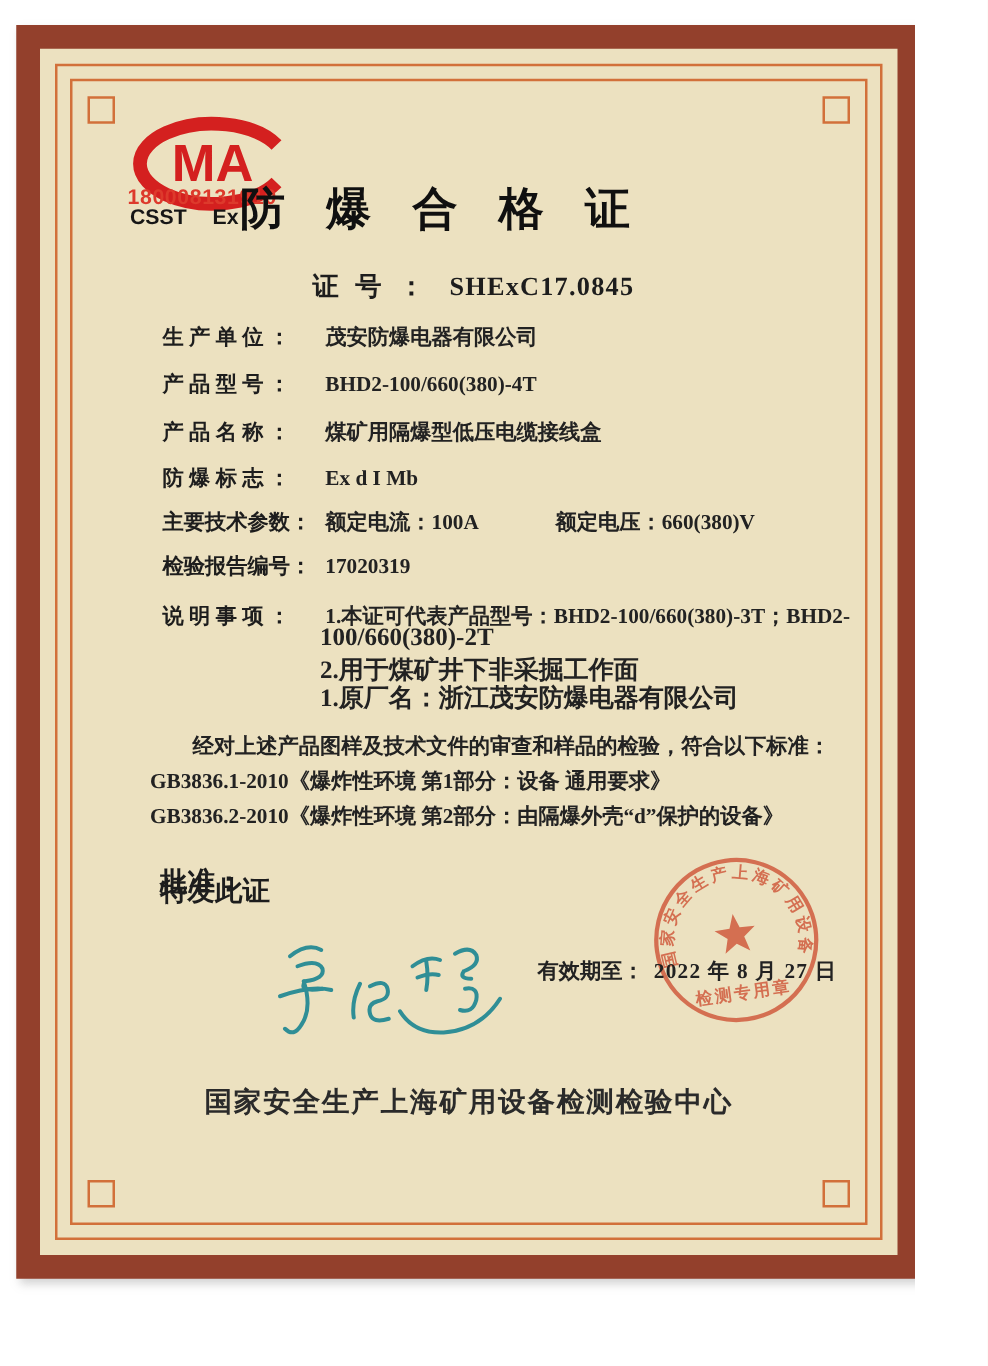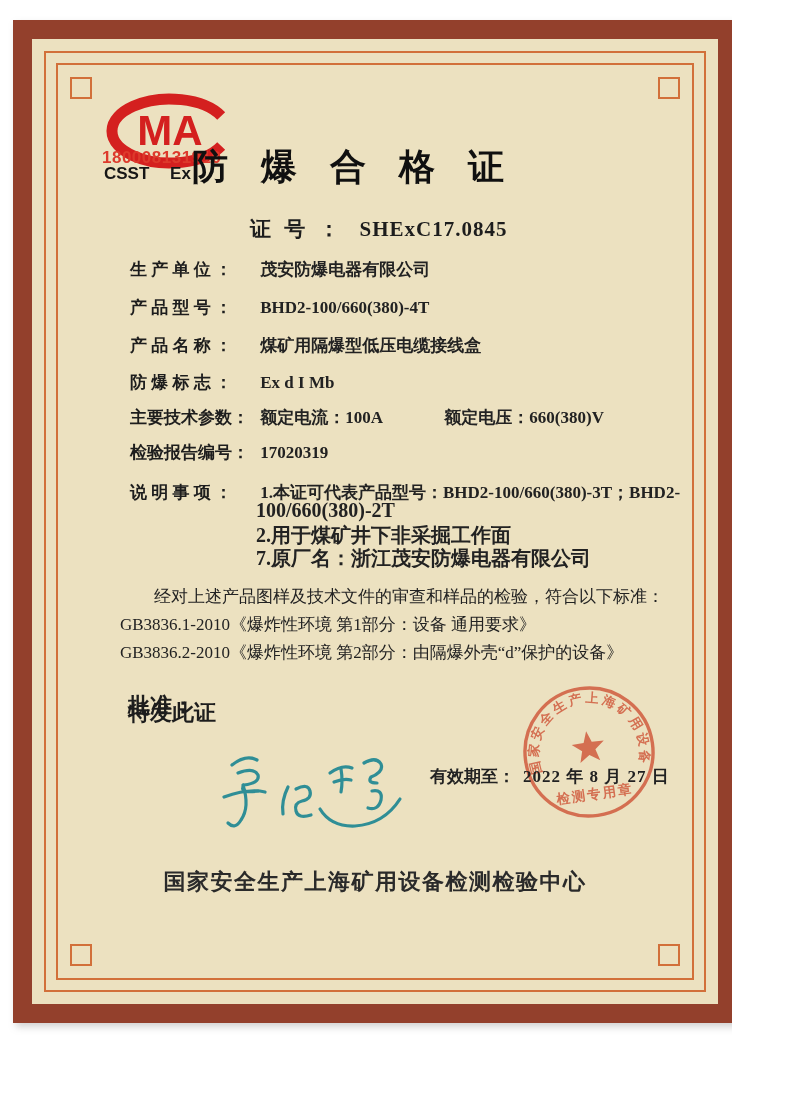--- a/index.html
+++ b/index.html
@@ -31,21 +31,21 @@
   .certno{left:218px;top:176px;font-size:21px;font-weight:bold;white-space:nowrap;}
   .certno .lab{letter-spacing:4px;margin-right:16px;}
   .certno .val{font-family:"Liberation Serif",serif;letter-spacing:1px;}
 
   .row{position:absolute;left:98px;white-space:nowrap;font-size:17px;font-weight:bold;color:#222;}
   .row .lab{display:inline-block;width:122px;color:#1d1d1d;}
   .row .val{margin-left:4px;}
   .row .val2{margin-left:58px;}
   .cont{position:absolute;left:224px;white-space:nowrap;font-size:20px;font-weight:bold;color:#222;}
 
-  .stdline{position:absolute;left:88px;width:575px;font-size:17px;font-weight:normal;color:#222;
+  .stdline{position:absolute;left:88px;width:575px;font-size:17px;font-weight:bold;color:#222;
            white-space:nowrap;}
   .std-intro{text-indent:2em;}
 
   .closing{position:absolute;left:96px;font-size:22px;font-weight:bold;color:#1d1d1d;}
 
   .daterow{position:absolute;left:398px;font-size:17px;font-weight:bold;color:#222;white-space:nowrap;z-index:3;}
   .daterow .dval{margin-left:8px;letter-spacing:1px;}
 
   .sig{left:170px;top:700px;width:210px;height:105px;z-index:2;}
 
@@ -105,21 +105,21 @@
       <div class="row" style="top:402px;">
         <span class="lab">检验报告编号：</span>
         <span class="val">17020319</span>
       </div>
       <div class="row" style="top:442px;">
         <span class="lab">说 明 事 项 ：</span>
         <span class="val">1.本证可代表产品型号：BHD2-100/660(380)-3T；BHD2-</span>
       </div>
       <div class="cont" style="top:460px;">100/660(380)-2T</div>
       <div class="cont" style="top:483px;">2.用于煤矿井下非采掘工作面</div>
-      <div class="cont" style="top:506px;">7.原厂名：浙江茂安防爆电器有限公司</div>
+      <div class="cont" style="top:506px;">1.原厂名：浙江茂安防爆电器有限公司</div>
 
       <div class="stdline std-intro" style="top:546px;">经对上述产品图样及技术文件的审查和样品的检验，符合以下标准：</div>
       <div class="stdline" style="top:574px;">GB3836.1-2010《爆炸性环境 第1部分：设备  通用要求》</div>
       <div class="stdline" style="top:602px;">GB3836.2-2010《爆炸性环境 第2部分：由隔爆外壳“d”保护的设备》</div>
 
       <div class="closing" style="top:659px;">特发此证</div>
       <div class="closing" style="top:652px;">批准：</div>
 
       <svg class="abs sig" viewBox="0 0 210 105" fill="none" stroke="#2f8e96" stroke-width="3.2" stroke-linecap="round" aria-label="章伯超">
         <path d="M30,26 q14,-11 25,-5"></path>

